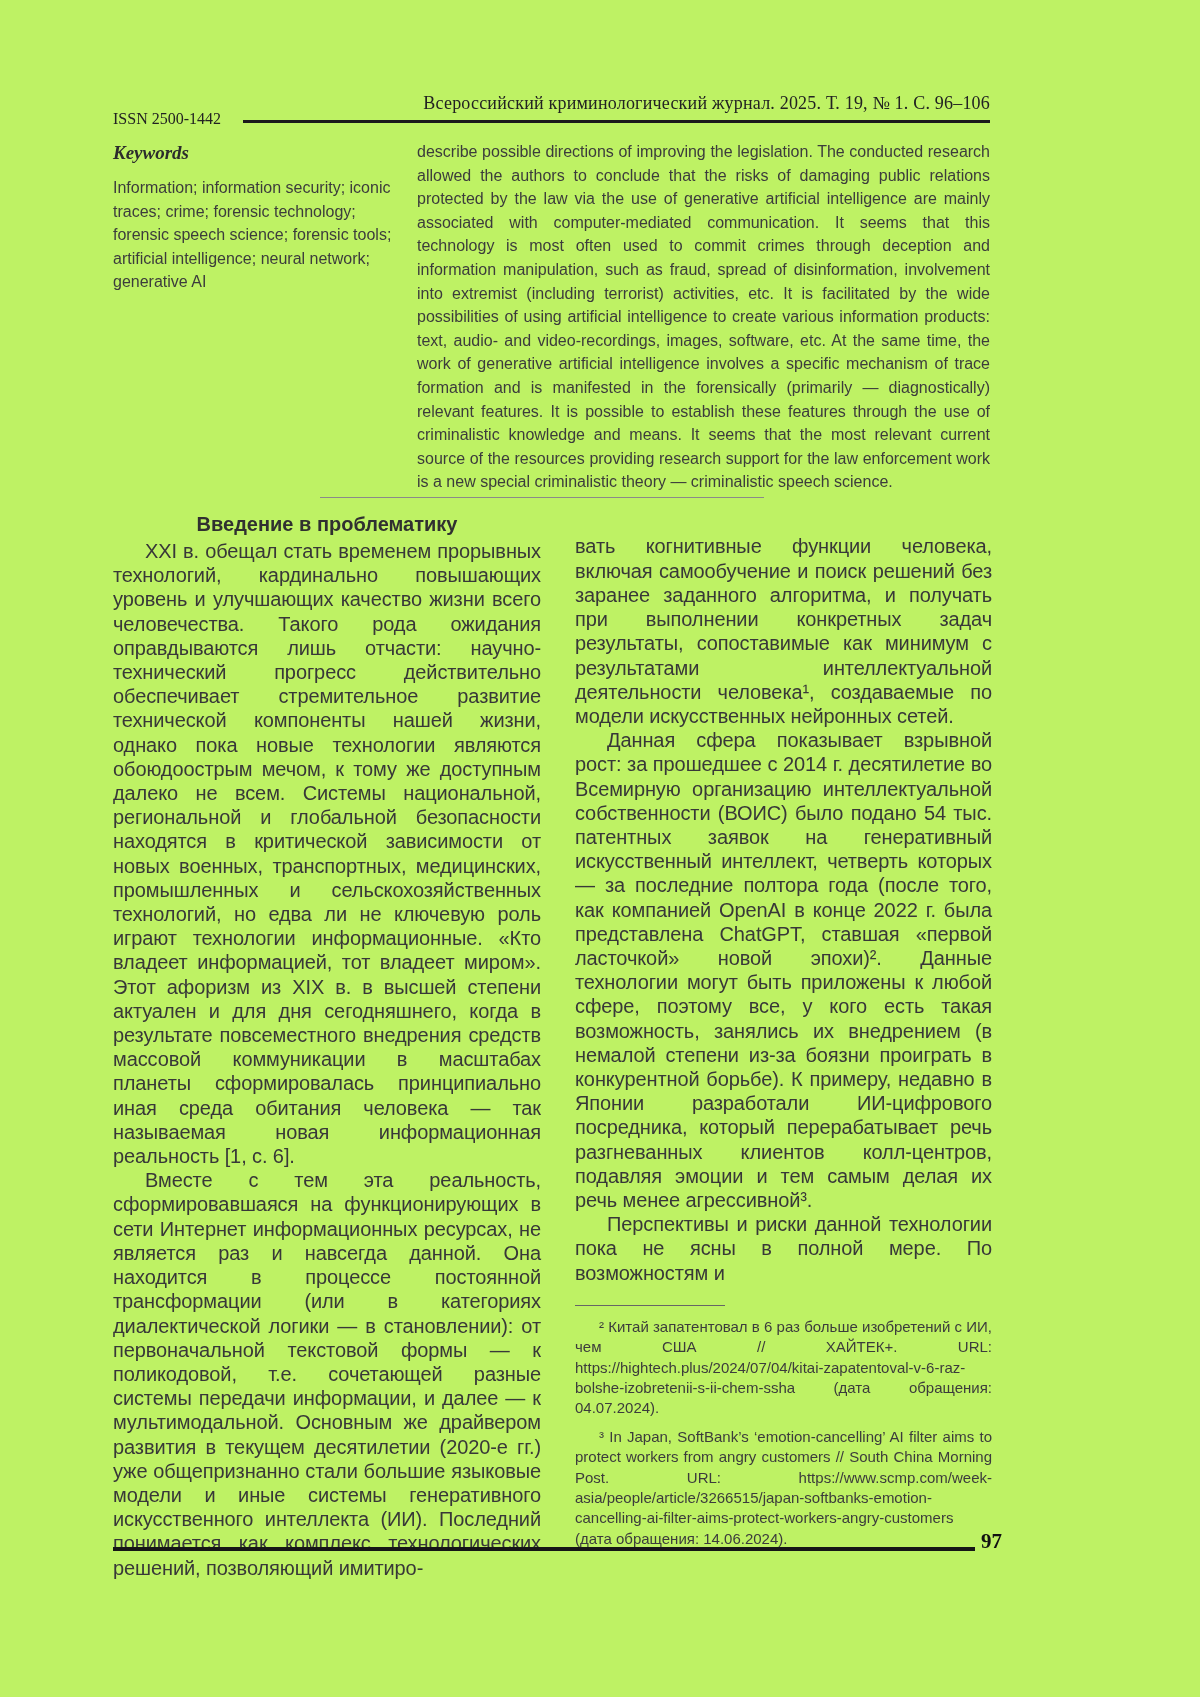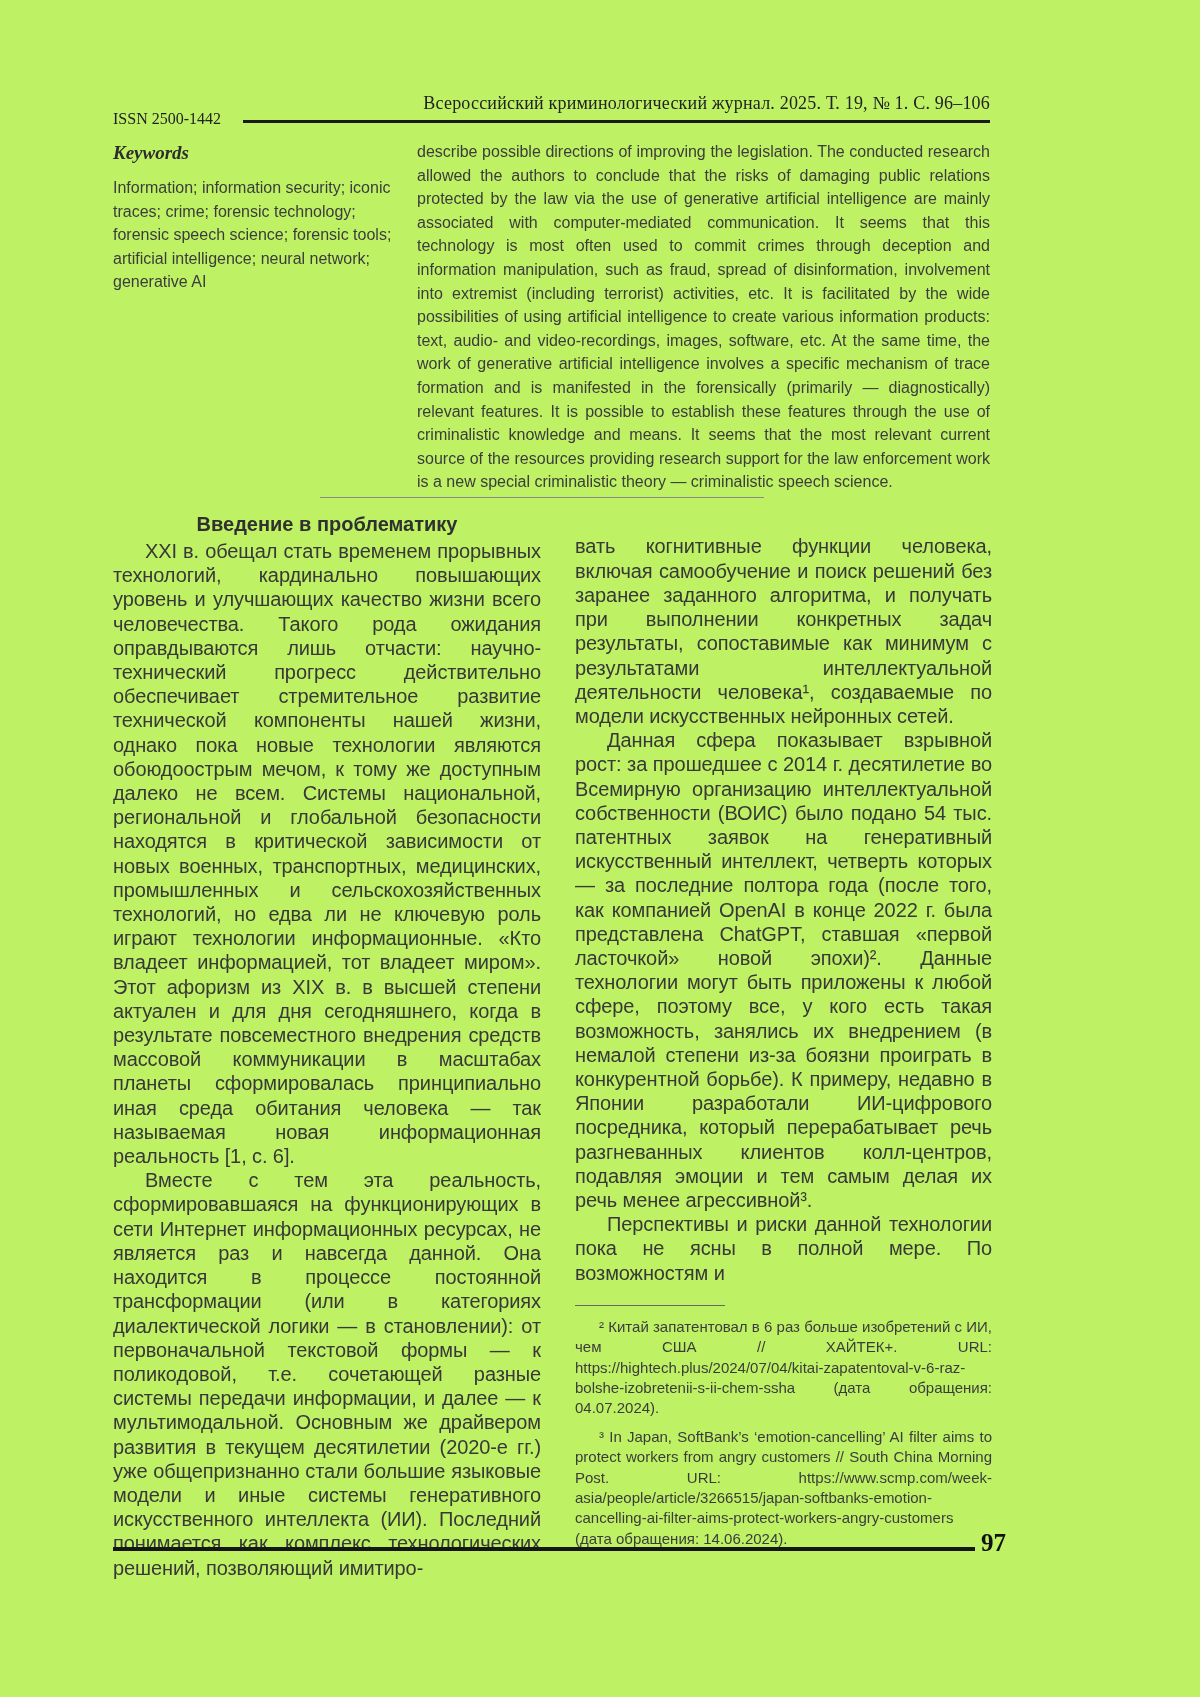--- a/index.html
+++ b/index.html
@@ -100,21 +100,21 @@
   .footer-rule {
     position: absolute;
     top: 1547px; left: 113px;
     width: 862px; height: 3.5px;
     background: #161616;
   }
   .page-number {
     position: absolute;
     top: 1529px; left: 981px;
     font-family: "Liberation Serif", serif;
-    font-weight: bold; font-size: 25px; color: #111;
+    font-weight: bold; font-size: 21px; color: #111;
   }
   .footer-citation {
     position: absolute;
     top: 1560px; left: 113px;
     font-family: "Liberation Serif", serif;
     font-size: 18px; color: #222;
   }
 </style>
 </head>
 <body>

